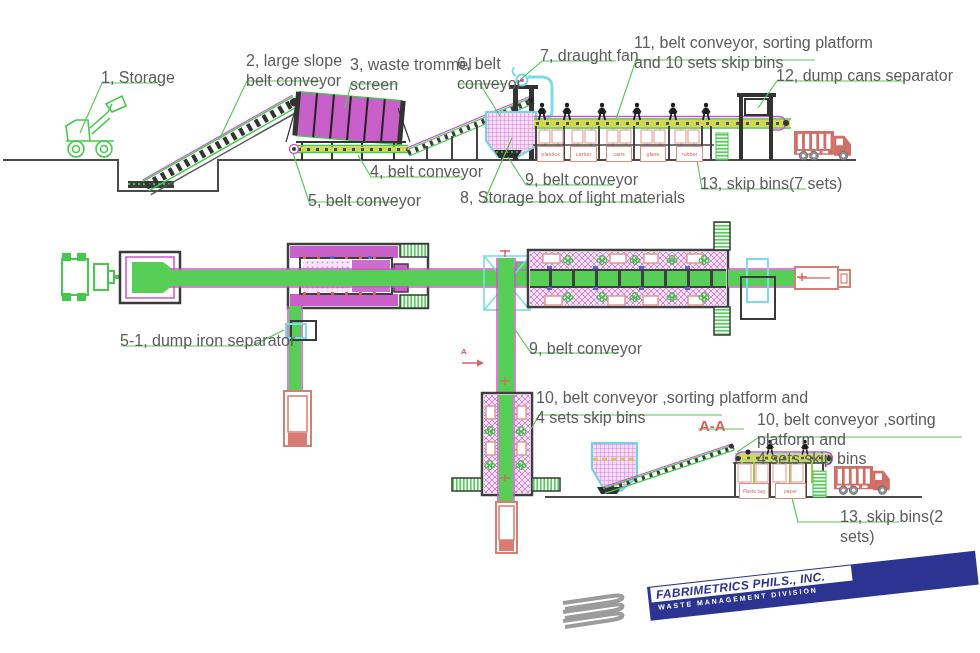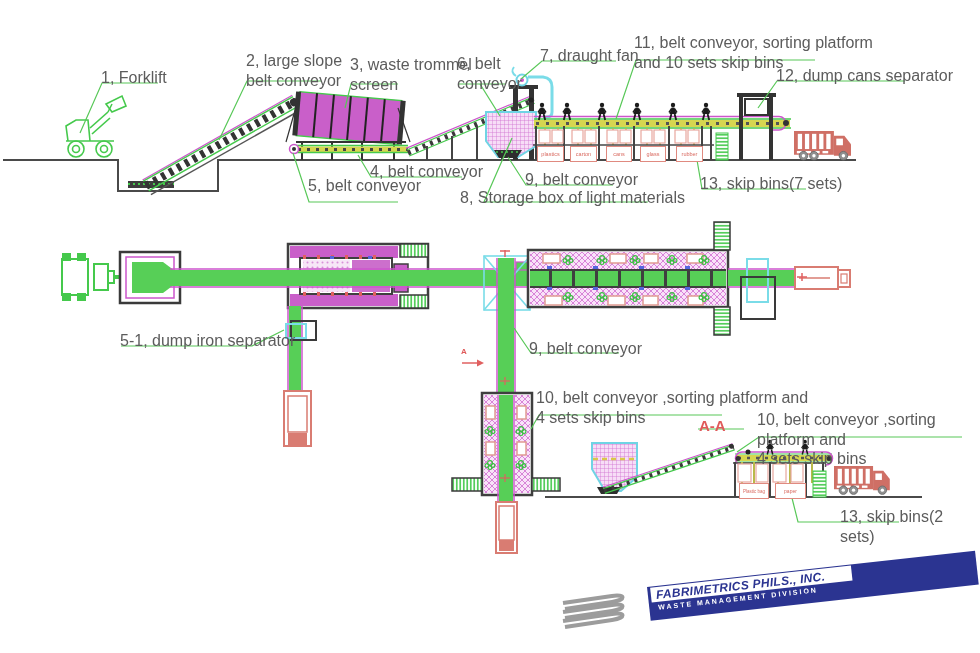--- a/index.html
+++ b/index.html
@@ -484,27 +484,27 @@
   <polyline points="698,429 744,429"></polyline>
 </g>
 
 <g stroke="#9c9c9c" stroke-width="4" fill="none">
   <path d="M563,603 L612,596 C626,594 626,600 612,602 L565,609"></path>
   <path d="M563,612 L612,605 C626,603 626,609 612,611 L565,618"></path>
   <path d="M563,621 L612,614 C626,612 626,618 612,620 L565,627"></path>
 </g>
 </svg>
 
-<div class="lbl" style="left:101px;top:68px;">1, Forklift</div>
+<div class="lbl" style="left:101px;top:68px;">1, Storage</div>
 <div class="lbl" style="left:246px;top:51px;">2, large slope
 belt conveyor</div>
 <div class="lbl" style="left:350px;top:55px;">3, waste trommel
 screen</div>
 <div class="lbl" style="left:370px;top:162px;">4, belt conveyor</div>
-<div class="lbl" style="left:308px;top:176px;">5, belt conveyor</div>
+<div class="lbl" style="left:308px;top:191px;">5, belt conveyor</div>
 <div class="lbl" style="left:457px;top:54px;">6, belt
 conveyor</div>
 <div class="lbl" style="left:540px;top:46px;">7, draught fan</div>
 <div class="lbl" style="left:460px;top:188px;">8, Storage box of light materials</div>
 <div class="lbl" style="left:525px;top:170px;">9, belt conveyor</div>
 <div class="lbl" style="left:634px;top:33px;">11, belt conveyor, sorting platform
 and 10 sets skip bins</div>
 <div class="lbl" style="left:776px;top:66px;">12, dump cans separator</div>
 <div class="lbl" style="left:700px;top:174px;">13, skip bins(7 sets)</div>
 <div class="lbl" style="left:120px;top:331px;">5-1, dump iron separator</div>

